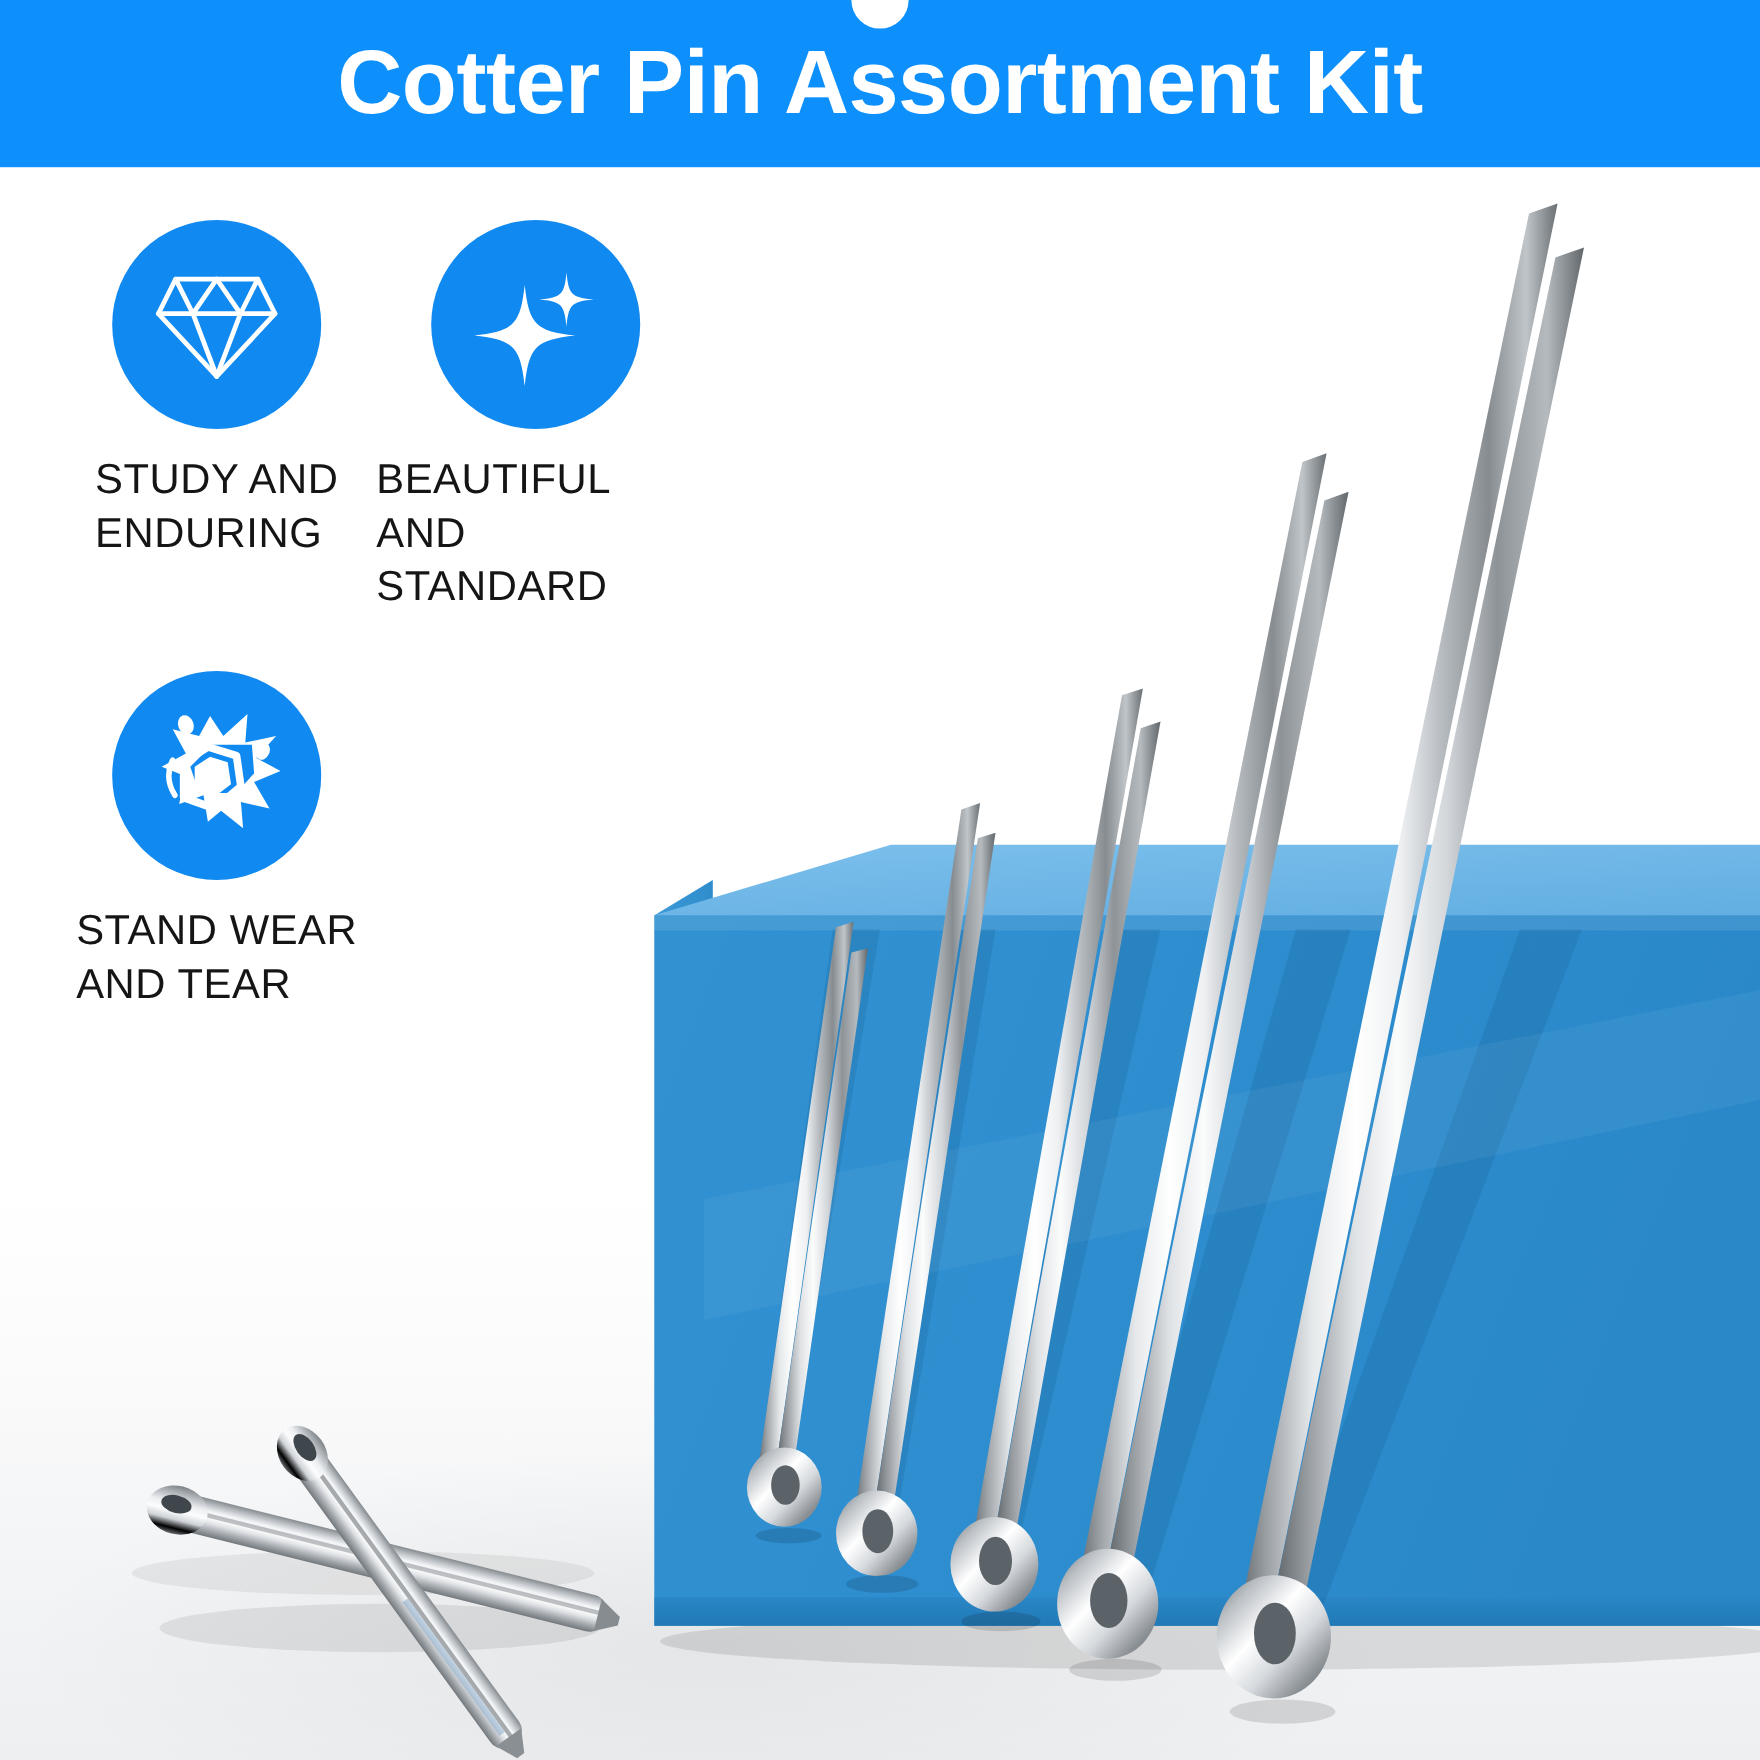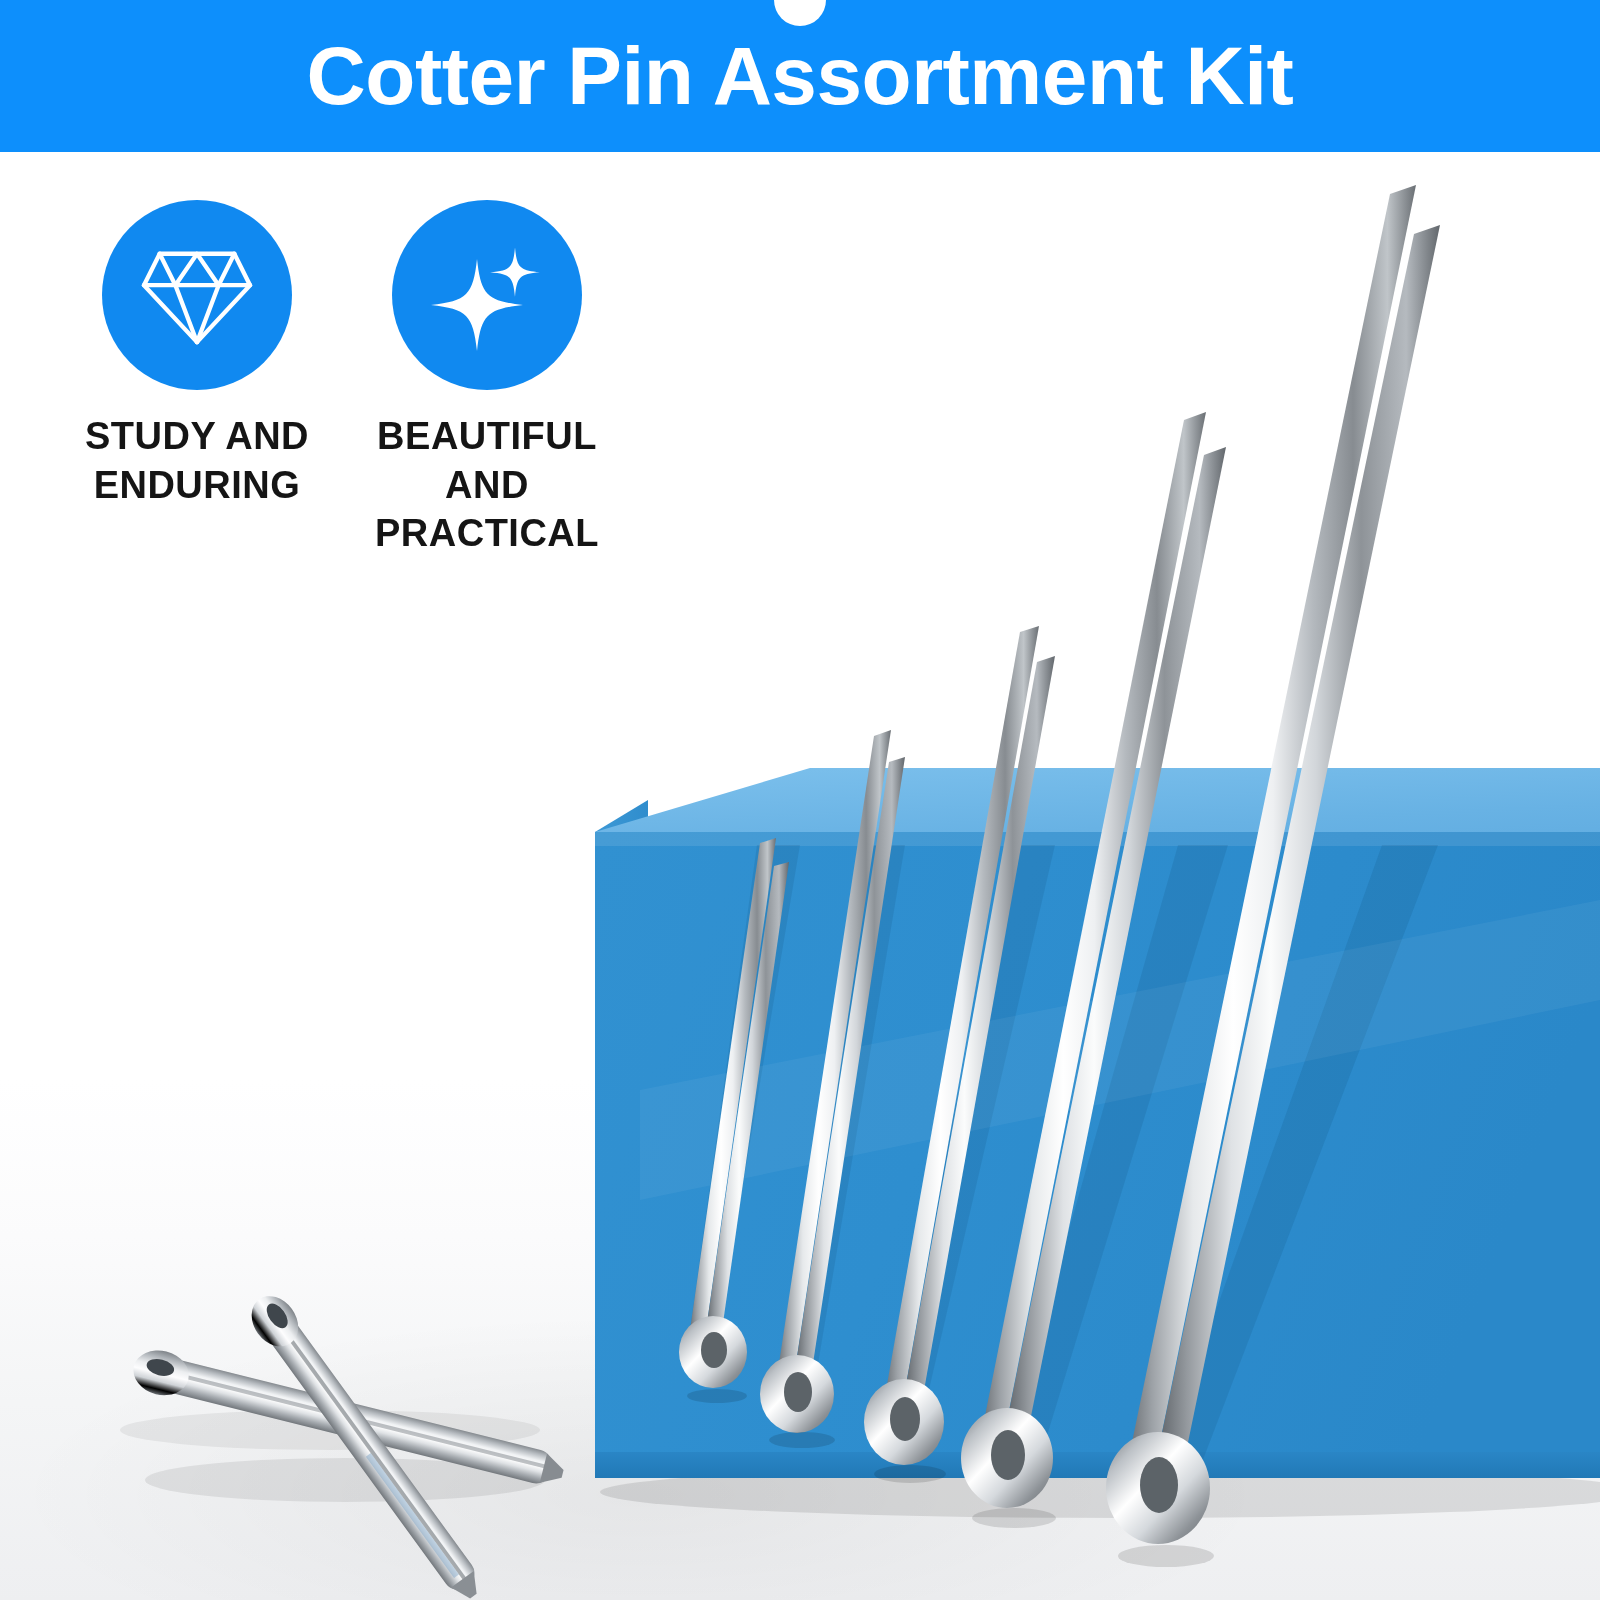--- a/index.html
+++ b/index.html
@@ -93,26 +93,26 @@
     height: 190px;
     border-radius: 50%;
     background: #1089F0;
     display: flex;
     align-items: center;
     justify-content: center;
     flex: none;
   }
   .feat-label {
     margin-top: 22px;
-    text-align: center;
+    text-align: left;
     color: #151515;
     font-size: 38px;
     line-height: 1.28;
     letter-spacing: 0.5px;
-    font-weight: bold;
+    font-weight: normal;
     white-space: pre-line;
   }
   .feat-row.row2 { margin-top: 52px; }
 
   
   #block-wrap {
     position: absolute;
     left: 0; top: 0;
     width: 1600px; height: 1600px;
     z-index: 10;
@@ -317,27 +317,51 @@
       </div>
 
       <div class="feat">
         <div class="feat-circle">
           <svg width="124" height="124" viewBox="0 0 124 124">
             <path fill="#ffffff" d="M46 24 C50 60 56 66 92 70 C56 74 50 80 46 116 C42 80 36 74 0 70 C36 66 42 60 46 24 Z" transform="translate(6,2)"></path>
             <path fill="#ffffff" d="M92 16 C94 38 97 41 119 43 C97 45 94 48 92 70 C90 48 87 45 65 43 C87 41 90 38 92 16 Z" transform="translate(-2,-4) scale(0.92) translate(8,4)"></path>
           </svg>
         </div>
         <div class="feat-label">BEAUTIFUL
-AND PRACTICAL</div>
+AND STANDARD</div>
       </div>
     </div>
 
     <div class="feat-row row2">
 
 
+      <div class="feat">
+        <div class="feat-circle">
+          <svg width="128" height="124" viewBox="0 0 128 124">
+
+            <path fill="#ffffff" d="M58 8 L70 26 L92 6 L90 32 L118 26 L100 46 L122 58 L98 68
+                 L112 92 L86 86 L88 110 L68 94 L56 104 L52 80 L30 88 L34 62
+                 L14 54 L36 42 L24 20 L48 26 Z"></path>
+
+            <path fill="#1089F0" d="M60 34 L96 34 L98 60 L82 78 L48 78 L40 54 Z"></path>
+
+            <g fill="none" stroke="#ffffff" stroke-width="7" stroke-linejoin="round">
+              <path d="M34 50 L56 36 L82 44 L86 72 L62 92 L34 82 Z"></path>
+            </g>
+            <path fill="#ffffff" d="M44 54 L58 45 L74 50 L77 70 L60 83 L44 76 Z"></path>
+            <g fill="none" stroke="#ffffff" stroke-width="5" stroke-linecap="round">
+              <path d="M24 48 Q16 64 26 80"></path>
+            </g>
+            <ellipse cx="36" cy="16" rx="7" ry="9" fill="#ffffff" transform="rotate(-20 36 16)"></ellipse>
+            <ellipse cx="106" cy="40" rx="6" ry="8" fill="#ffffff" transform="rotate(25 106 40)"></ellipse>
+          </svg>
+        </div>
+        <div class="feat-label">STAND WEAR
+AND TEAR</div>
+      </div>
     </div>
   </div>
 
   <div id="banner">
     <div id="banner-title">Cotter Pin Assortment Kit</div>
   </div>
   <div id="banner-notch"></div>
 
 </div>
 

